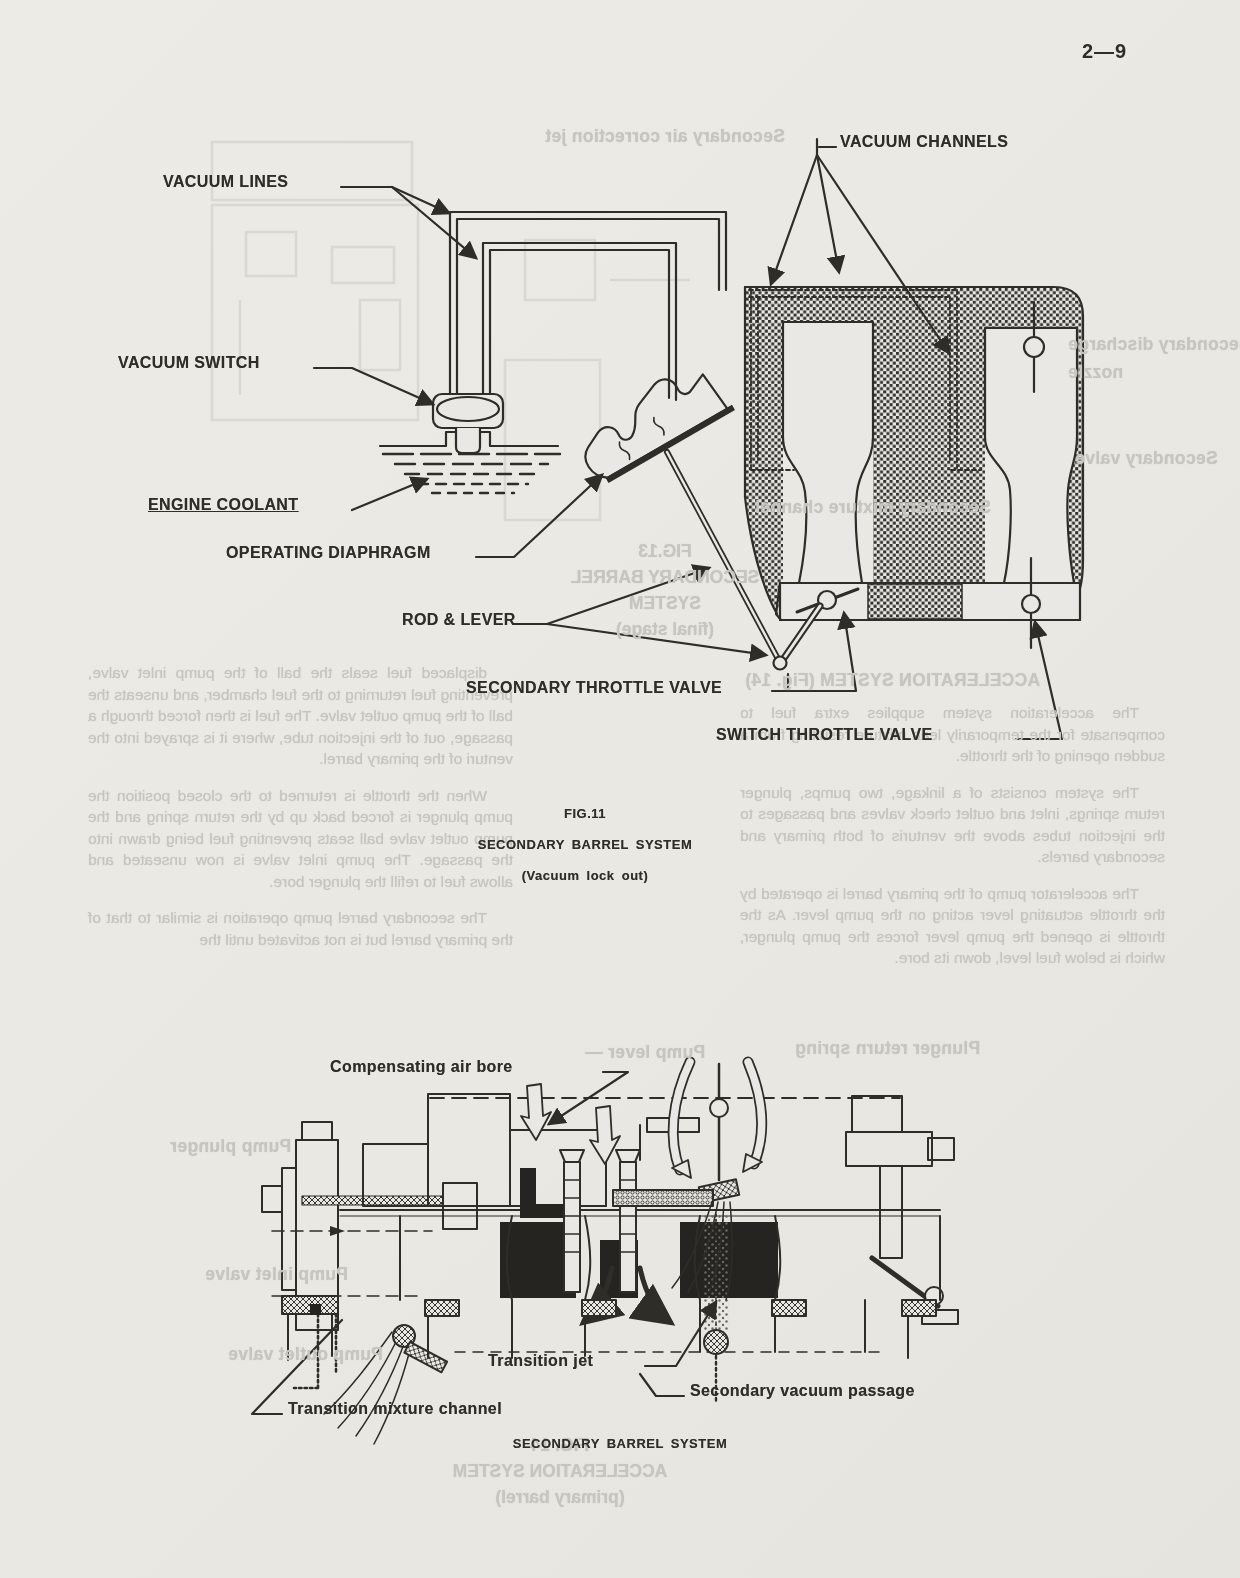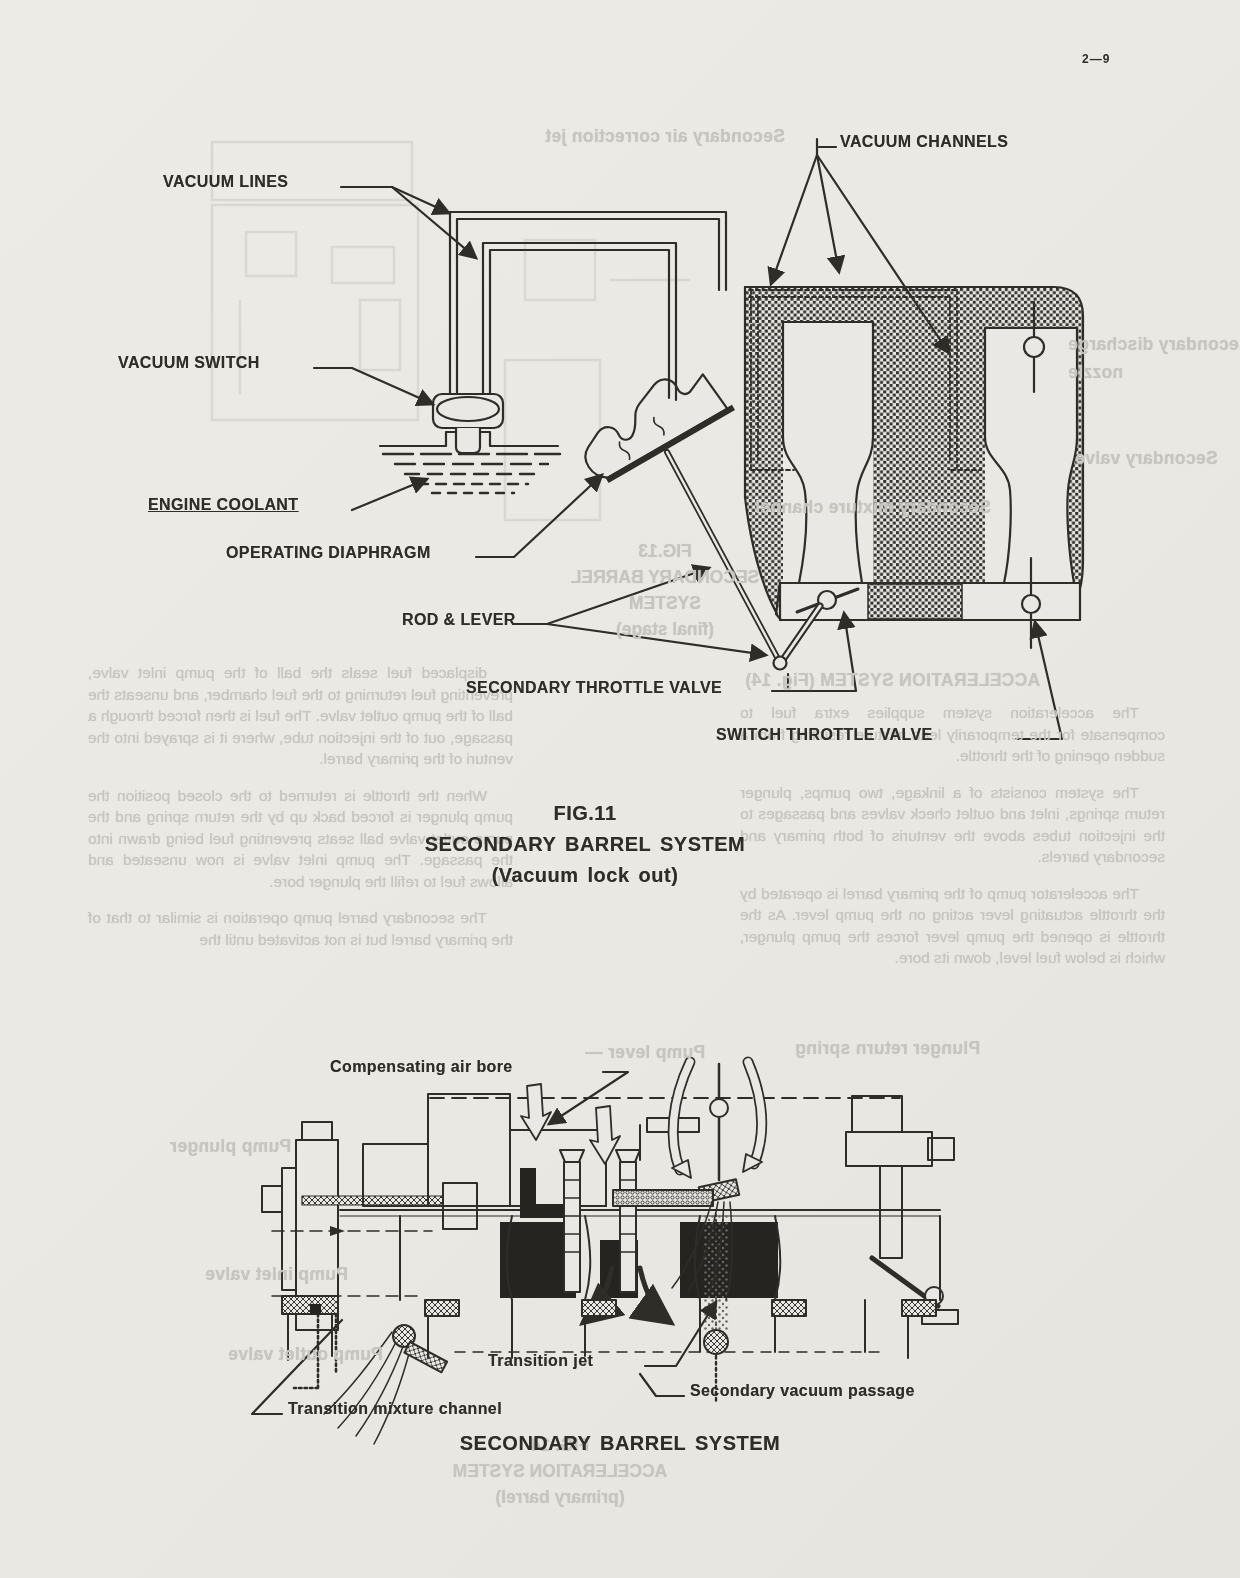--- a/index.html
+++ b/index.html
@@ -8,24 +8,24 @@
     background:linear-gradient(135deg,#ecebe6 0%,#e9e8e3 55%,#e5e4df 100%);
     overflow:hidden;
     font-family:"Liberation Sans",sans-serif;
     color:#2e2d28;
   }
   .art{position:absolute;left:0;top:0;width:1240px;height:1578px;}
   .lbl{
     position:absolute;font-weight:bold;font-size:16px;letter-spacing:.4px;
     white-space:nowrap;color:#2e2d28;text-shadow:0 0 .6px rgba(46,45,40,.55);
   }
-  .pagenum{position:absolute;left:1082px;top:52px;font-weight:bold;font-size:12px;letter-spacing:1px;}
+  .pagenum{position:absolute;left:1082px;top:40px;font-weight:bold;font-size:20px;letter-spacing:1px;}
   .cap{position:absolute;text-align:center;font-weight:bold;letter-spacing:.5px;word-spacing:3px;
        color:#2e2d28;text-shadow:0 0 .6px rgba(46,45,40,.5);}
-  .cap div{font-size:20px;line-height:31px;}
+  .cap div{font-size:13px;line-height:31px;}
   
   .ghost{position:absolute;transform:scaleX(-1);color:#c6c5bf;text-shadow:0 0 1px #c9c8c2;}
   .ghost p{margin:0 0 15px 0;font-size:15.5px;line-height:21.5px;text-align:justify;text-indent:26px;}
   .ghost-lbl{font-weight:bold;font-size:17.5px;white-space:nowrap;letter-spacing:.3px;}
   .ghost-cap{text-align:center;font-weight:bold;}
   .ghost-cap div{font-size:17.5px;line-height:26px;}
 </style>
 </head>
 <body>
 

